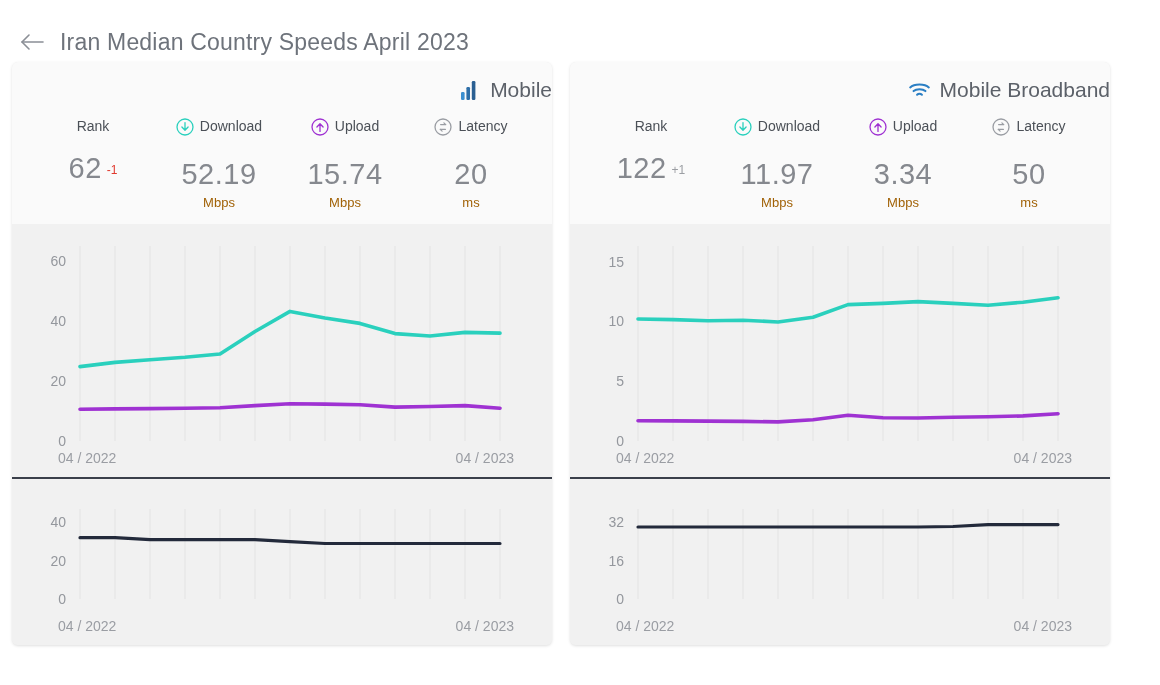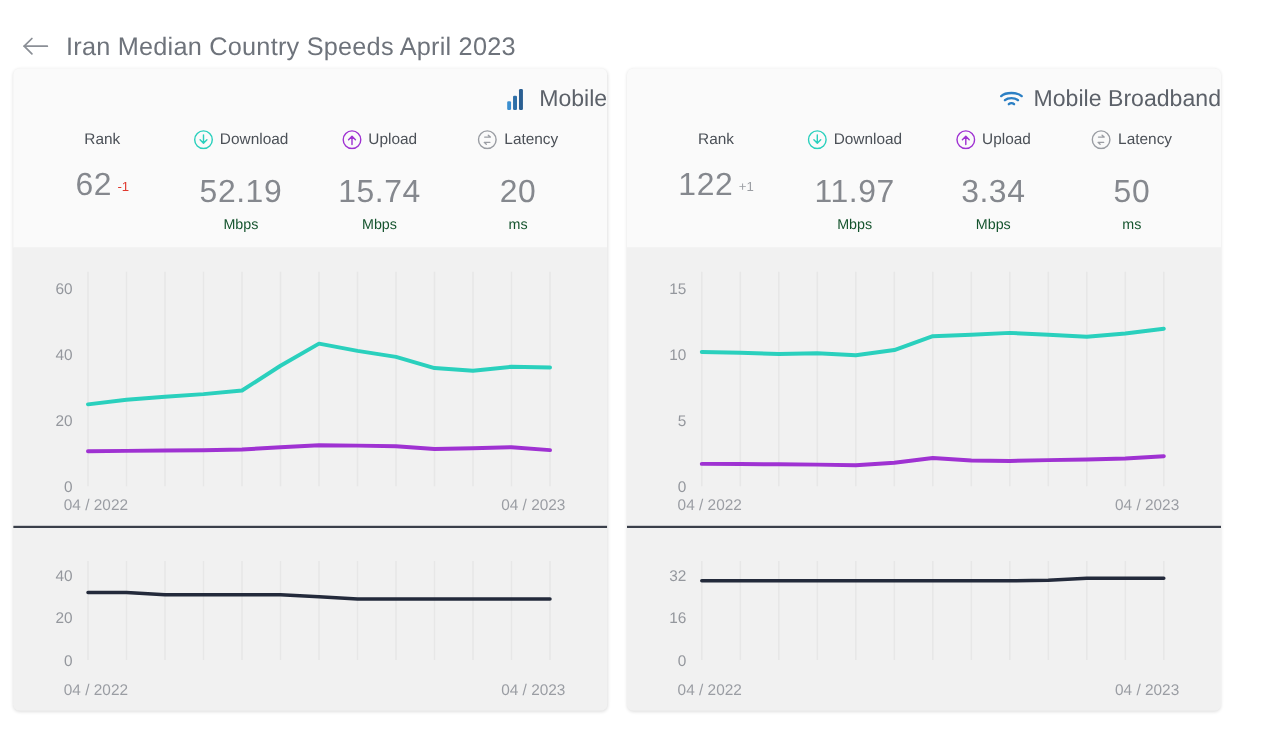--- a/index.html
+++ b/index.html
@@ -111,21 +111,21 @@
   .metric-delta {
     font-size: 12px;
     margin-left: 5px;
     margin-top: 2px;
     font-weight: 400;
   }
   .delta-down { color: #e0392e; }
   .delta-up   { color: #9b9ea3; }
   .metric-unit {
     font-size: 13px;
-    color: #14532d;
+    color: #a16207;
     margin-top: 6px;
   }
   .metric.rank .metric-unit { visibility: hidden; }
 
   
   .chart-zone { background: #f1f1f1; position: relative; }
   .chart-speed   { height: 253px; }
   .chart-latency { height: 168px; border-top: 2px solid #3a3f4a; }
 
   .chart-svg { display: block; width: 540px; }

